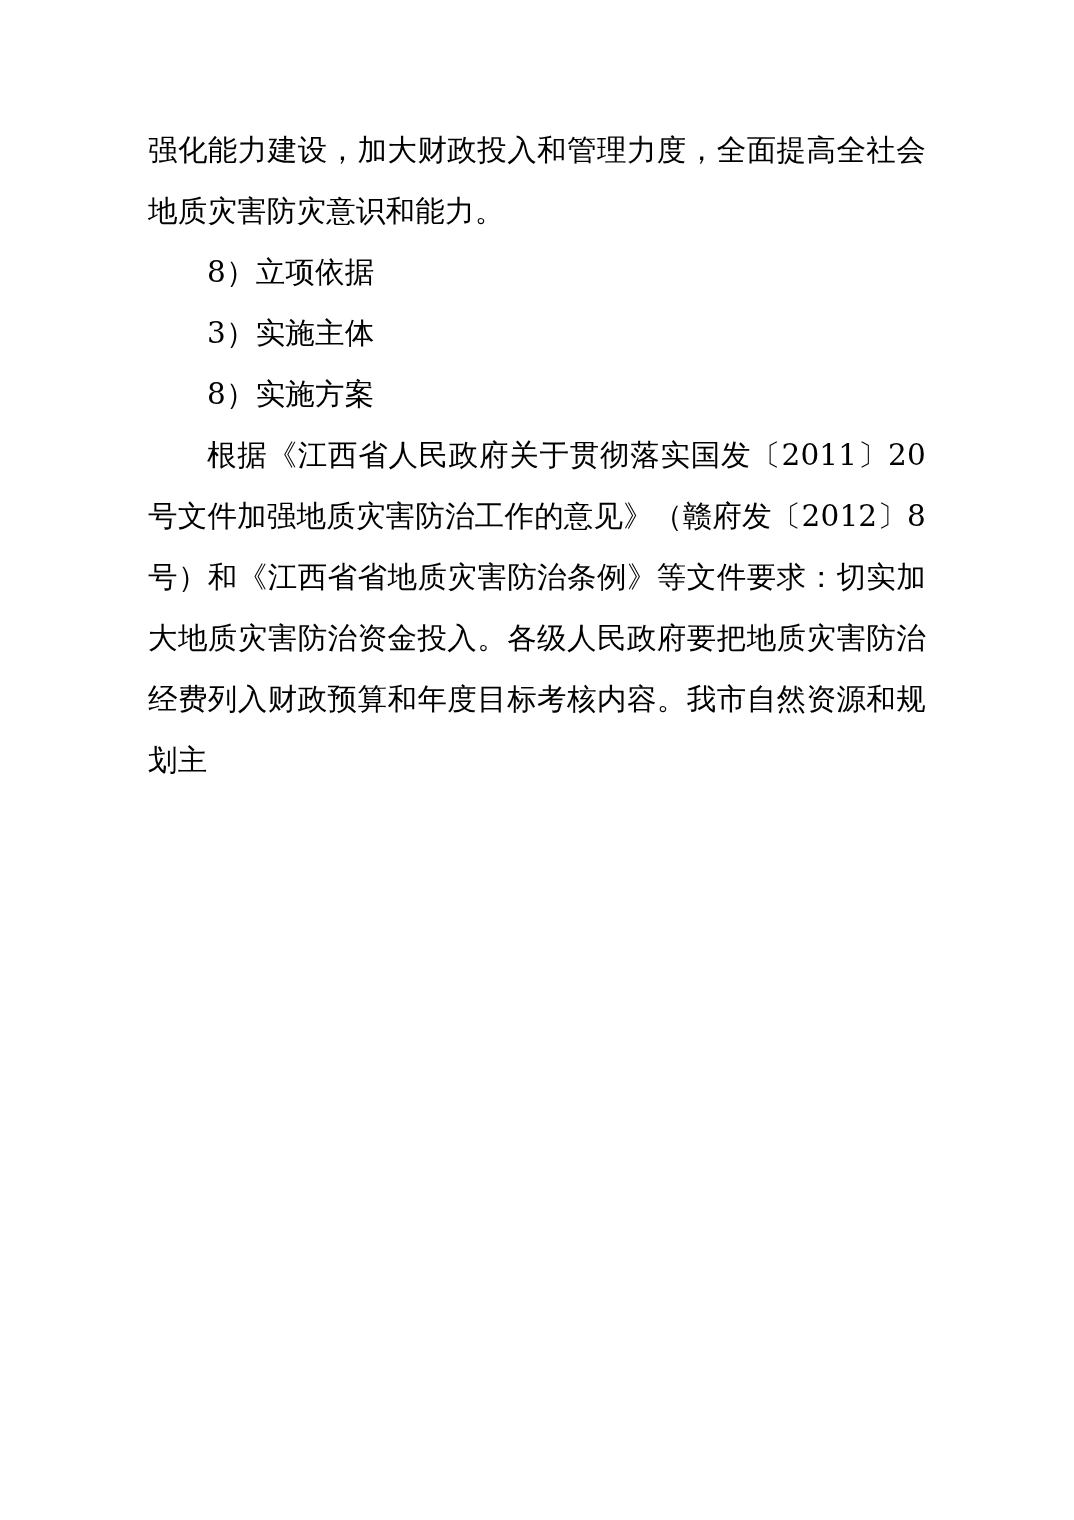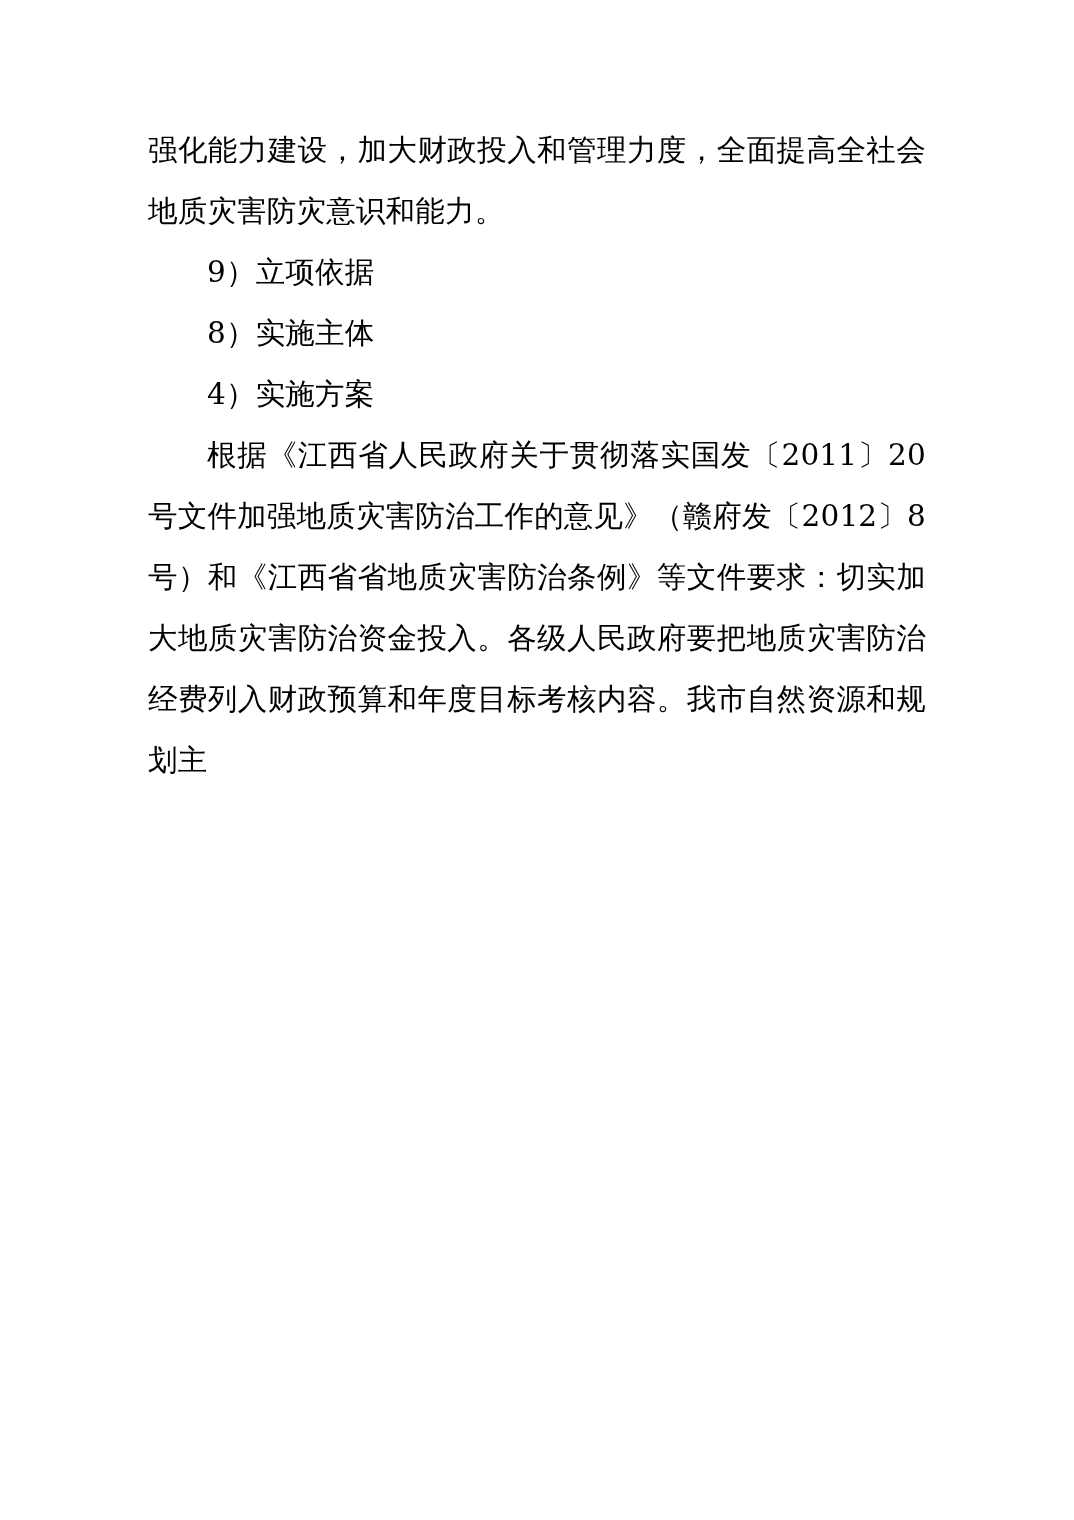--- a/index.html
+++ b/index.html
@@ -35,18 +35,18 @@
   .para.noindent {
     text-indent: 0;
   }
 </style>
 </head>
 <body>
 
 <div class="page">
   <div class="doc-body">
     <p class="para noindent">强化能力建设，加大财政投入和管理力度，全面提高全社会地质灾害防灾意识和能力。</p>
-    <p class="para indent">9）立项依据</p>
-    <p class="para indent">8）实施主体</p>
-    <p class="para indent">4）实施方案</p>
+    <p class="para indent">8）立项依据</p>
+    <p class="para indent">3）实施主体</p>
+    <p class="para indent">8）实施方案</p>
     <p class="para indent">根据《江西省人民政府关于贯彻落实国发〔2011〕20号文件加强地质灾害防治工作的意见》（赣府发〔2012〕8号）和《江西省省地质灾害防治条例》等文件要求：切实加大地质灾害防治资金投入。各级人民政府要把地质灾害防治经费列入财政预算和年度目标考核内容。我市自然资源和规划主</p>
   </div>
 </div>
 
 </body></html>

